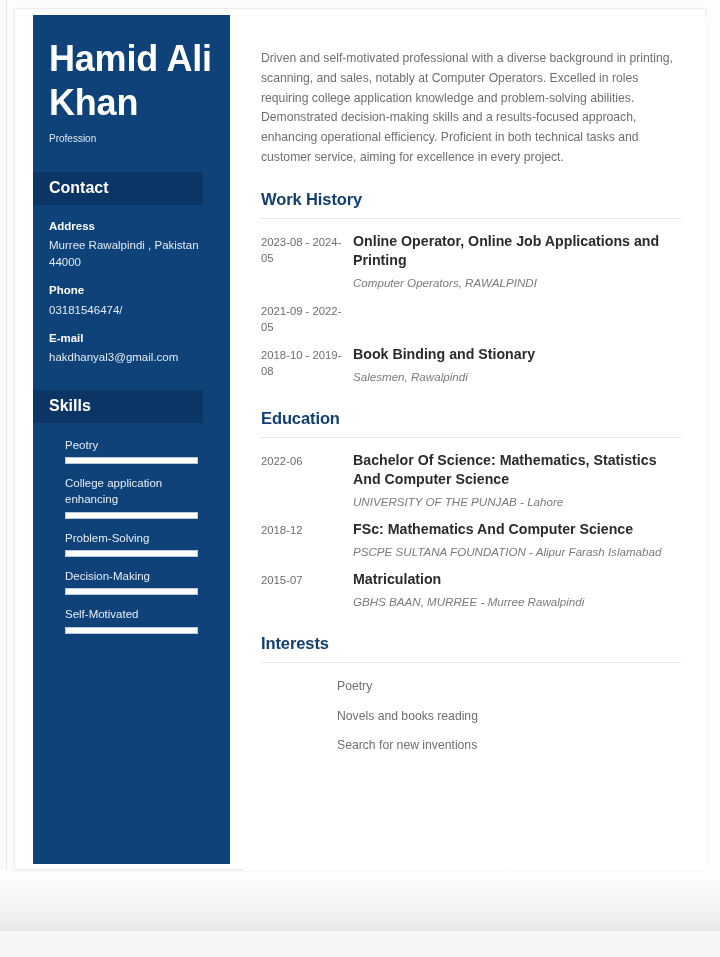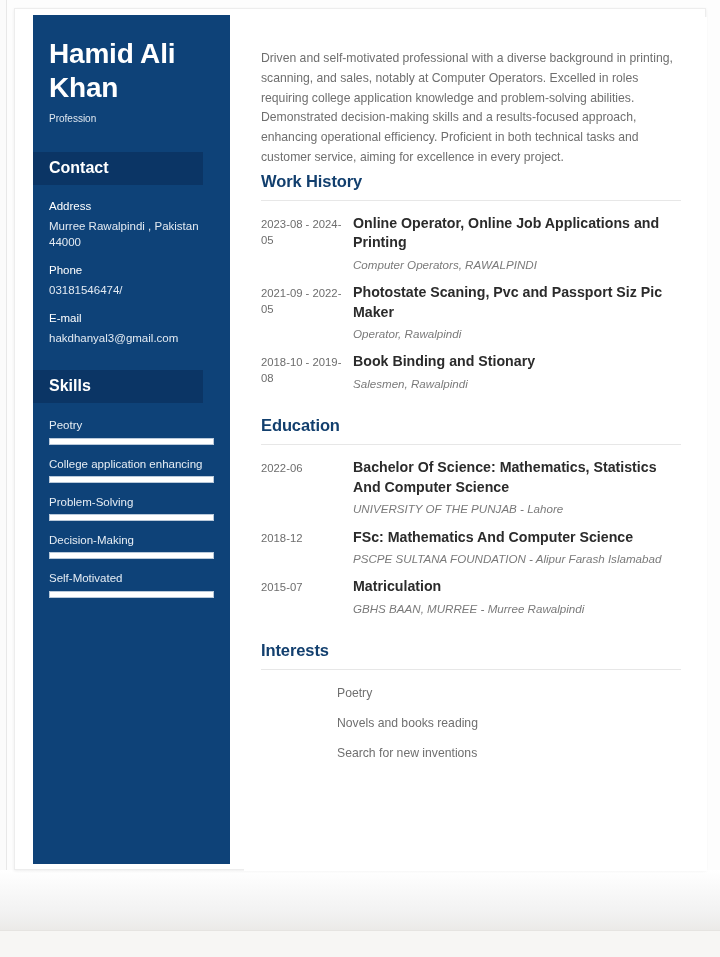--- a/index.html
+++ b/index.html
@@ -69,21 +69,21 @@
     top: 6px;
     width: 197px;
     height: 849px;
     background: #0e4278;
     box-sizing: border-box;
     padding: 22px 0 0 0;
     overflow: hidden;
   }
   .name {
     color: #ffffff;
-    font-size: 28px;
+    font-size: 36px;
     font-weight: bold;
     line-height: 1.22;
     letter-spacing: -0.2px;
     padding: 0 16px;
     margin: 0 0 8px 0;
   }
   .profession {
     color: #dfe7ef;
     font-size: 10px;
     padding: 0 16px;
@@ -99,35 +99,35 @@
     width: 170px;
     box-sizing: border-box;
     margin-bottom: 14px;
   }
   .contact-body {
     padding: 0 16px;
   }
   .c-label {
     color: #ffffff;
     font-size: 11.5px;
-    font-weight: normal;
+    font-weight: bold;
     margin: 0 0 3px 0;
     line-height: 1.35;
   }
   .c-value {
     color: #e3eaf2;
     font-size: 11.5px;
     margin: 0 0 13px 0;
     line-height: 1.42;
     word-break: break-word;
   }
   .c-value:last-child { margin-bottom: 0; }
 
   .skills-heading-wrap { margin-top: 24px; }
-  .skills-body { padding: 0 16px; }
+  .skills-body { padding: 0 32px; }
   .skill { margin-bottom: 11px; }
   .skill-name {
     color: #e6edf4;
     font-size: 11.5px;
     line-height: 1.42;
     margin-bottom: 4px;
   }
   .skill-track {
     height: 7px;
     background: #ffffff;
@@ -149,21 +149,21 @@
     width: 463px;
     height: 854px;
     background: #ffffff;
     box-sizing: border-box;
     padding: 32px 26px 0 17px;
   }
   .summary {
     color: #6f6f6f;
     font-size: 12.2px;
     line-height: 1.62;
-    margin: 0 0 4px 0;
+    margin: 0 0 22px 0;
   }
   .section { margin-bottom: 6px; }
   .section-title {
     color: #123f6e;
     font-size: 16.5px;
     font-weight: bold;
     margin: 0 0 9px 0;
     letter-spacing: -0.1px;
   }
   .section-rule {
@@ -284,24 +284,20 @@
         <div id="work-entries">
             <div class="entry">
               <div class="entry-date">2023-08 - 2024-05</div>
               <div class="entry-body">
                 <div class="entry-title">Online Operator, Online Job Applications and Printing</div>
                 <div class="entry-sub">Computer Operators, RAWALPINDI</div>
               </div>
             </div>
             <div class="entry">
               <div class="entry-date">2021-09 - 2022-05</div>
-              <div class="entry-body">
-                <div class="entry-title">Photostate Scaning, Pvc and Passport Siz Pic Maker</div>
-                <div class="entry-sub">Operator, Rawalpindi</div>
-              </div>
             </div>
             <div class="entry">
               <div class="entry-date">2018-10 - 2019-08</div>
               <div class="entry-body">
                 <div class="entry-title">Book Binding and Stionary</div>
                 <div class="entry-sub">Salesmen, Rawalpindi</div>
               </div>
             </div>
           </div>
       </section>

